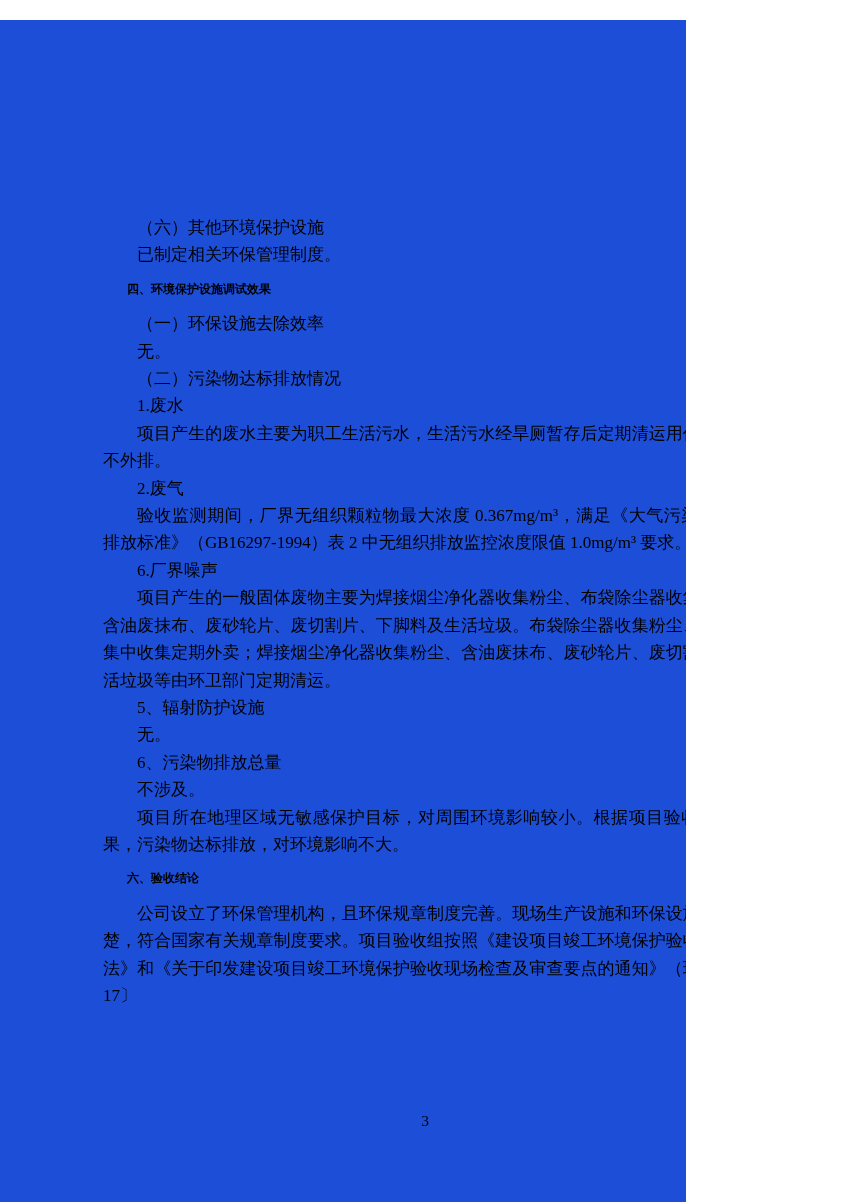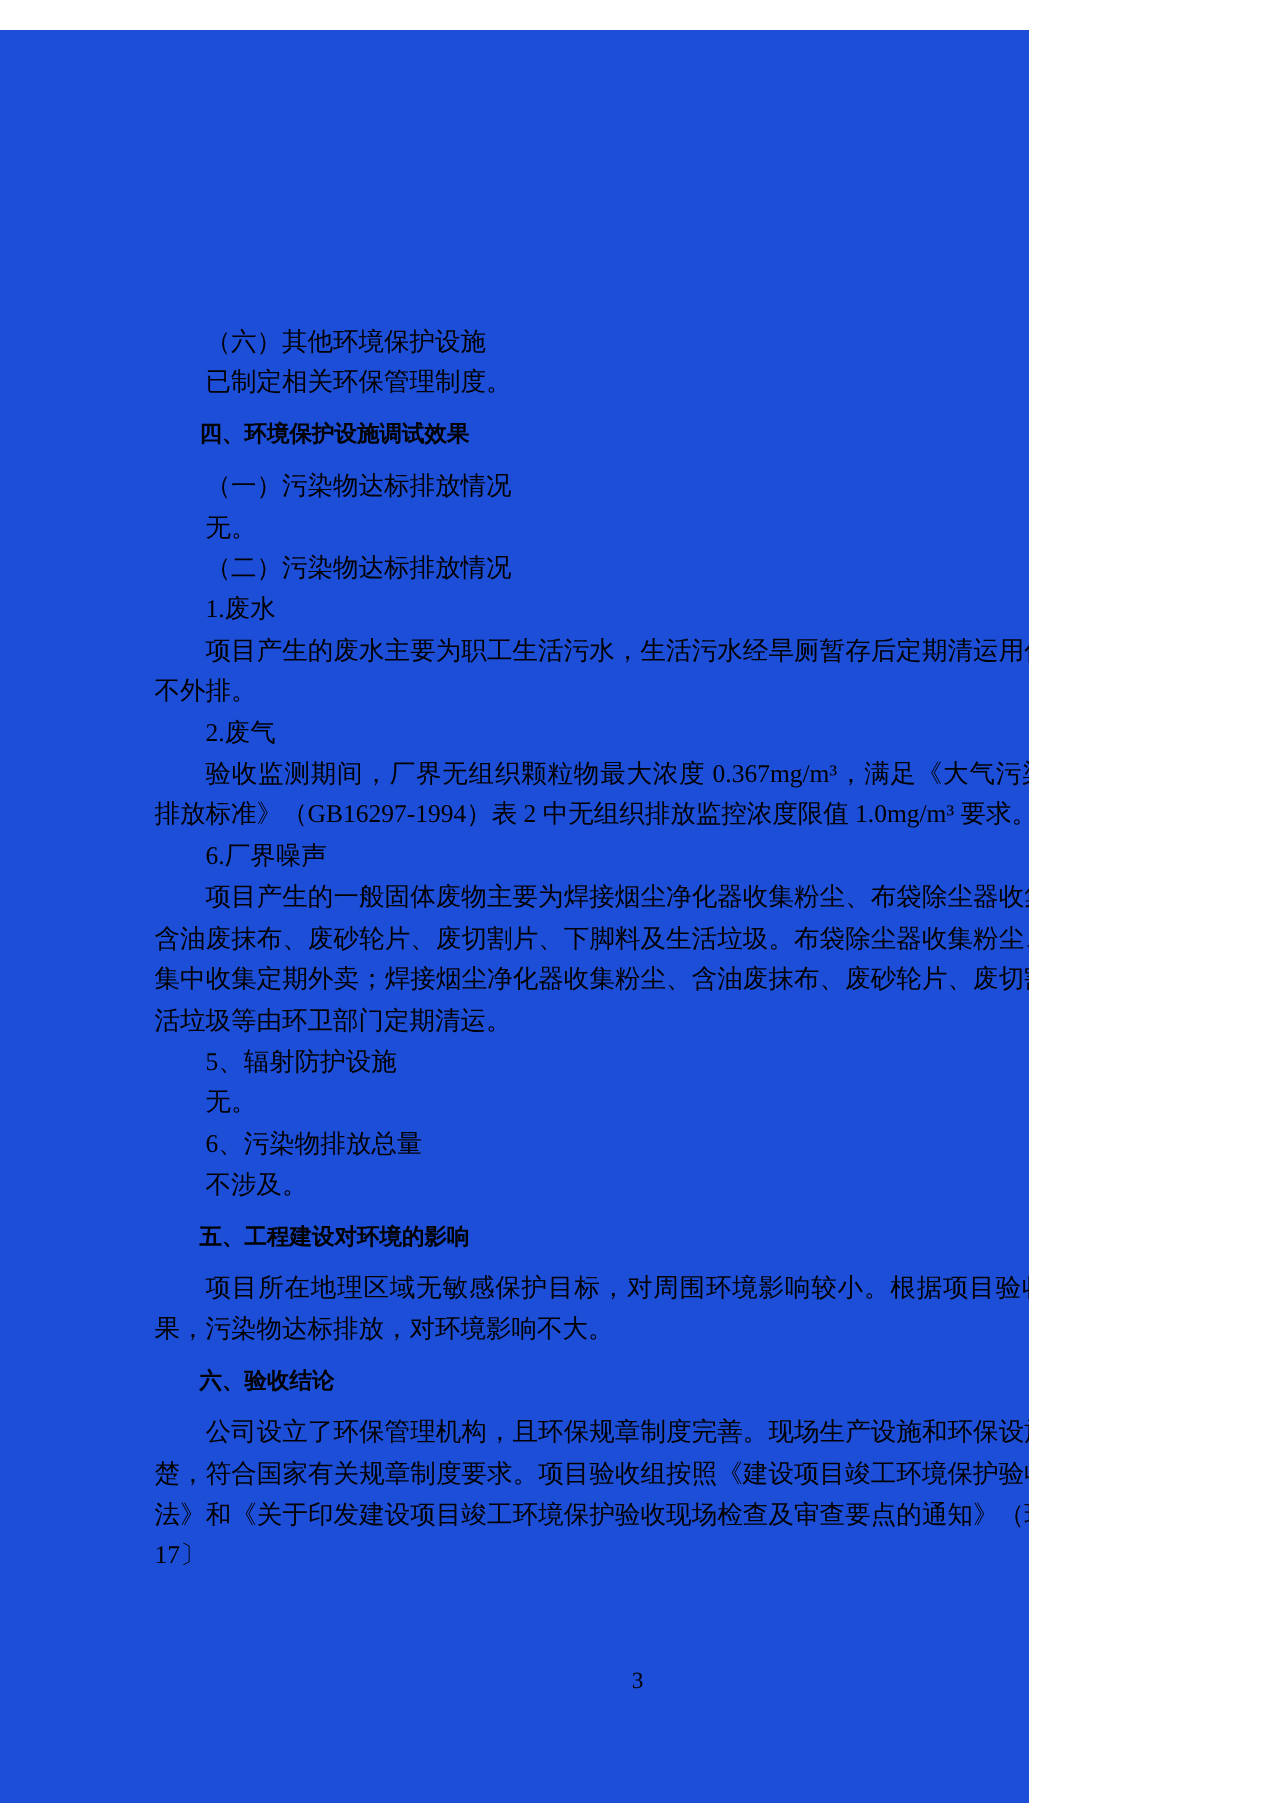--- a/index.html
+++ b/index.html
@@ -29,21 +29,21 @@
     text-align-last: left;
   }
   .content p {
     margin: 0;
     padding: 0;
     text-indent: 2em;
     word-break: break-all;
   }
   .content p.h {
     font-weight: bold;
-    font-size: 15px;
+    font-size: 12px;
     line-height: 27.4px;
     margin: 7px 0;
     font-family: "Liberation Sans", "DejaVu Sans", sans-serif;
     text-align: right;
   }
   .pagenum {
     position: absolute;
     top: 1090px;
     left: 0;
     width: 850px;
@@ -53,32 +53,31 @@
   }
 </style>
 </head>
 <body>
 
 <div class="page">
   <div class="content">
     <p class="p">（六）其他环境保护设施</p>
     <p class="p">已制定相关环保管理制度。</p>
     <p class="h">四、环境保护设施调试效果</p>
-    <p class="p">（一）污染物达标排放情况</p>
+    <p class="p">（一）环保设施去除效率</p>
     <p class="p">无。</p>
     <p class="p">（二）污染物达标排放情况</p>
     <p class="p">1.废水</p>
     <p class="p">项目产生的废水主要为职工生活污水，生活污水经旱厕暂存后定期清运用作农肥，不外排。</p>
     <p class="p">2.废气</p>
     <p class="p">验收监测期间，厂界无组织颗粒物最大浓度 0.367mg/m³，满足《大气污染物综合排放标准》（GB16297-1994）表 2 中无组织排放监控浓度限值 1.0mg/m³ 要求。</p>
     <p class="p">6.厂界噪声</p>
     <p class="p">项目产生的一般固体废物主要为焊接烟尘净化器收集粉尘、布袋除尘器收集粉尘、含油废抹布、废砂轮片、废切割片、下脚料及生活垃圾。布袋除尘器收集粉尘、下脚料集中收集定期外卖；焊接烟尘净化器收集粉尘、含油废抹布、废砂轮片、废切割片及生活垃圾等由环卫部门定期清运。</p>
     <p class="p">5、辐射防护设施</p>
     <p class="p">无。</p>
     <p class="p">6、污染物排放总量</p>
     <p class="p">不涉及。</p>
-    <p class="h">五、工程建设对环境的影响</p>
     <p class="p">项目所在地理区域无敏感保护目标，对周围环境影响较小。根据项目验收监测结果，污染物达标排放，对环境影响不大。</p>
     <p class="h">六、验收结论</p>
     <p class="p">公司设立了环保管理机构，且环保规章制度完善。现场生产设施和环保设施标识清楚，符合国家有关规章制度要求。项目验收组按照《建设项目竣工环境保护验收暂行办法》和《关于印发建设项目竣工环境保护验收现场检查及审查要点的通知》（环办〔2017〕</p>
   </div>
   <div class="pagenum">3</div>
 </div>
 
 </body></html>

